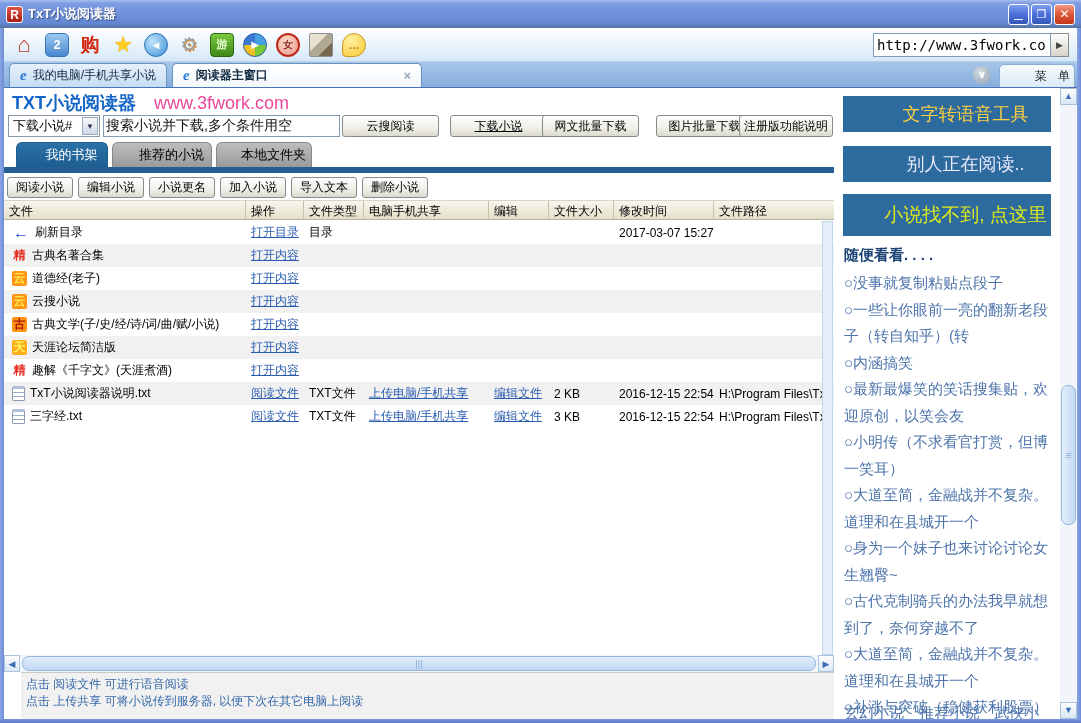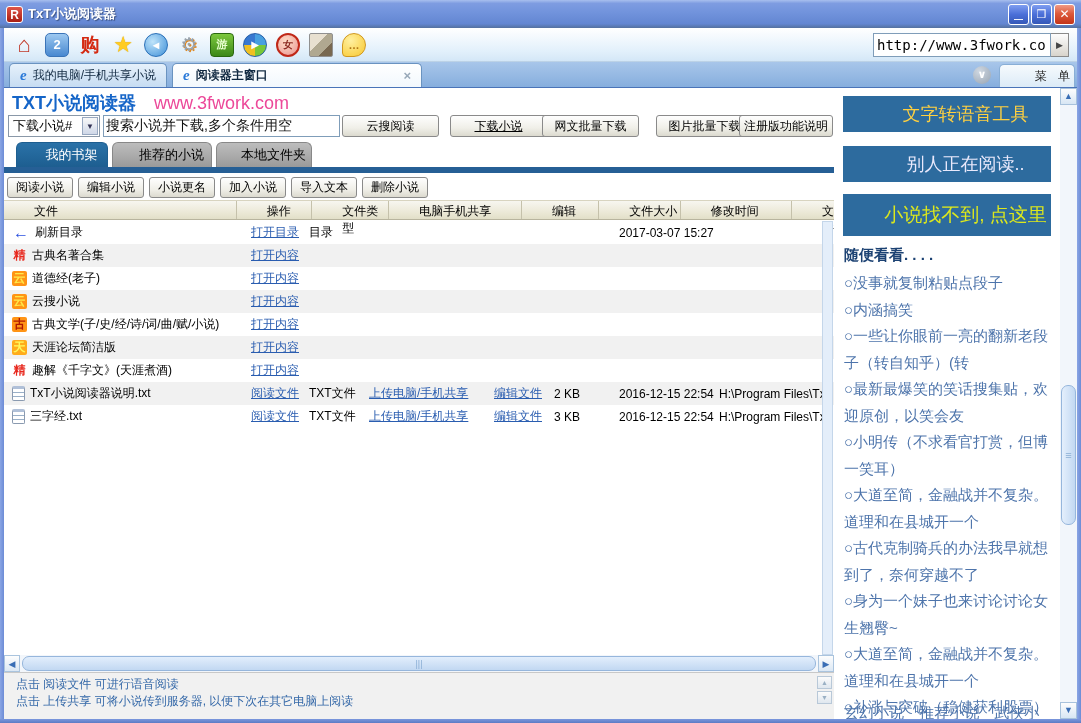--- a/index.html
+++ b/index.html
@@ -94,21 +94,21 @@
   .stab { position:absolute; height:25px; border:1px solid #888; border-bottom:none; border-radius:6px 6px 0 0;
     font-size:13px; text-align:center; line-height:24px; background:linear-gradient(#bdbdbd,#9a9a9a); color:#000;padding-left:19px; }
   .stab.active { background:linear-gradient(#2a72a8,#1d5e90); color:#fff; border-color:#1d5e90; }
   .divider { position:absolute; left:0; top:79px; width:100%; height:6px; background:#265f95; }
 
   .actions { position:absolute; left:3px; top:89px; height:21px; display:flex; gap:5px; }
   .abtn { width:66px; height:21px; line-height:19px; }
 
   .thead { position:absolute; left:0; top:112px; width:100%; height:20px; display:flex;
     background:linear-gradient(#f7f6f0,#ece9d8 60%,#e2dfc8); border-top:1px solid #d8d4c0; border-bottom:1px solid #b8b49e; }
-  .th { font-size:12px; padding:2px 0 0 5px; border-right:1px solid #c5c1ab; height:100%;margin-left:25px; }
+  .th { font-size:12px; padding:2px 0 0 5px; border-right:1px solid #c5c1ab; height:100%; }
   .tbody { position:absolute; left:0; top:133px; width:100%; }
   .trow { display:flex; height:23px; align-items:center; font-size:12px; }
   .trow.alt { background:#f1f1f1; }
   .cell { padding-left:5px; overflow:hidden; white-space:nowrap; }
   .c-file { width:242px; display:flex; align-items:center; gap:5px; }
   .c-act { width:58px; }
   .c-type { width:60px; }
   .c-share { width:125px; }
   .c-edit { width:60px; }
   .c-size { width:65px; }
@@ -130,22 +130,22 @@
     background:#e4eefa; border:1px solid #c4d6ea; }
 
   .hscroll { position:absolute; left:0; top:567px; width:100%; height:17px; background:#f2f6fb; display:flex; align-items:center; }
   .harrow { width:16px; height:17px; background:linear-gradient(#fdfdfd,#dce8f4); border:1px solid #aac4de;
     color:#3a6eb5; font-size:9px; text-align:center; line-height:16px; flex:0 0 auto; }
   .hthumb { flex:1; height:15px; margin:0 2px; background:linear-gradient(#e2eefc,#c2d8f2);
     border:1px solid #96b6dc; border-radius:7px; position:relative; }
   .hthumb::after { content:"|||"; position:absolute; left:50%; top:0; transform:translateX(-50%);
     color:#8aaed4; font-size:9px; line-height:14px; }
 
-  .statusbar { position:absolute; left:0; top:584px; width:100%; height:47px; background:#f1f1f1;
-    border-top:1px solid #c8c8c8; padding:3px 12px; }
+  .statusbar { position:absolute; left:17px; top:584px; width:100%; height:47px; background:#f1f1f1;
+    border-top:1px solid #c8c8c8; padding:3px 5px; }
   .status-line { font-size:12px; color:#3468a8; line-height:17px; white-space:nowrap; }
   .sscroll { position:absolute; right:2px; top:3px; display:flex; flex-direction:column; gap:2px; }
   .sarrow { width:15px; height:13px; background:linear-gradient(#fbfbfb,#dfe7ef); border:1px solid #b8c8d8;
     color:#9ab0c4; font-size:7px; text-align:center; line-height:12px; }
 
   
   .sidebar { position:absolute; left:834px; top:88px; width:226px; height:631px; background:#fff; overflow:hidden; }
   .banner { position:absolute; left:9px; width:208px; background:#2d6b9e; text-align:center; font-size:18px;
     display:flex; align-items:center; justify-content:center; cursor:pointer;padding-left:37px; }
   .banner1 { top:8px; height:36px; color:#ffd040; }
@@ -411,27 +411,27 @@
     </div>
   </div>
 
   <div class="sidebar">
     <div class="banner banner1">文字转语音工具</div>
     <div class="banner banner2">别人正在阅读..</div>
     <div class="banner banner3">小说找不到, 点这里</div>
     <div class="browse-title">随便看看. . . .</div>
     <div class="side-links">
       <div class="slink">○没事就复制粘贴点段子</div>
+      <div class="slink">○一些让你眼前一亮的翻新老段子（转自知乎）(转</div>
       <div class="slink">○内涵搞笑</div>
-      <div class="slink">○一些让你眼前一亮的翻新老段子（转自知乎）(转</div>
       <div class="slink">○最新最爆笑的笑话搜集贴，欢迎原创，以笑会友</div>
       <div class="slink">○小明传（不求看官打赏，但博一笑耳）</div>
       <div class="slink">○大道至简，金融战并不复杂。道理和在县城开一个</div>
+      <div class="slink">○身为一个妹子也来讨论讨论女生翘臀~</div>
       <div class="slink">○古代克制骑兵的办法我早就想到了，奈何穿越不了</div>
-      <div class="slink">○身为一个妹子也来讨论讨论女生翘臀~</div>
       <div class="slink">○大道至简，金融战并不复杂。道理和在县城开一个</div>
       <div class="slink">○补涨与突破（稳健获利股票）</div>
     </div>
     <div class="side-footer sf2">
       <span>玄幻小说</span>
       <span>推荐小说</span>
       <span>武侠小说</span>
     </div>
   </div>
 

